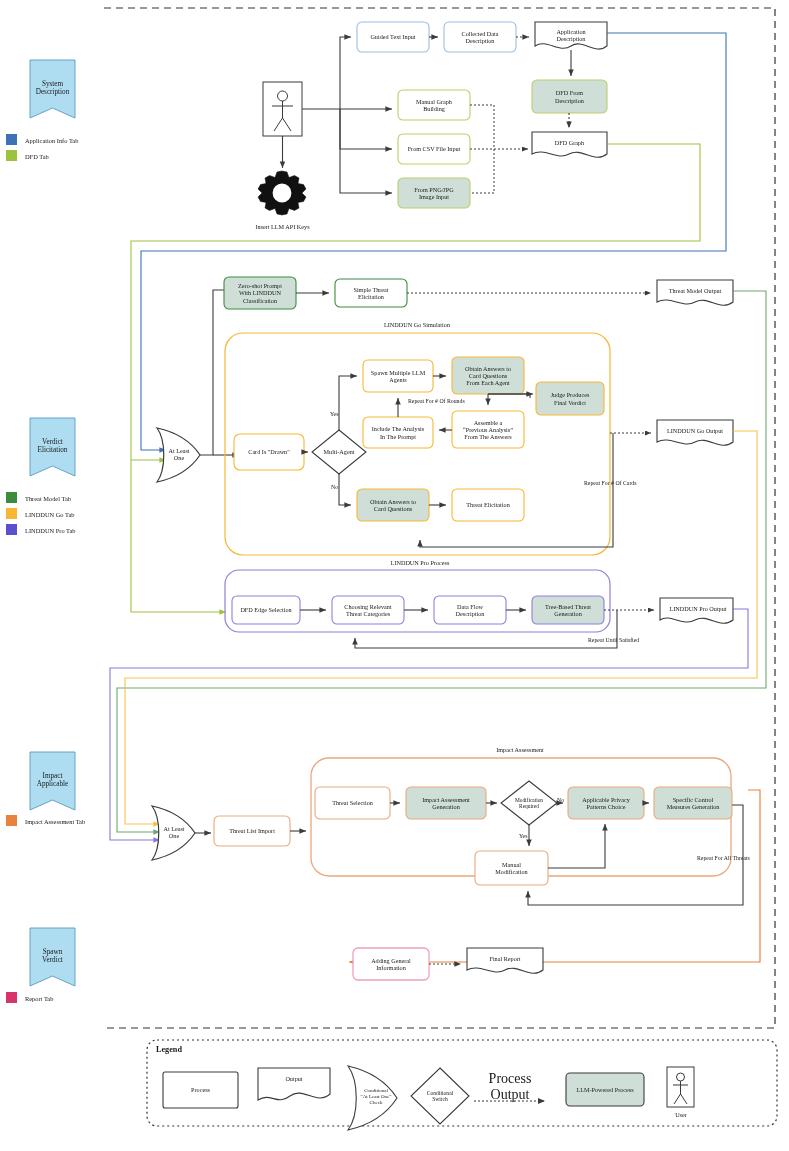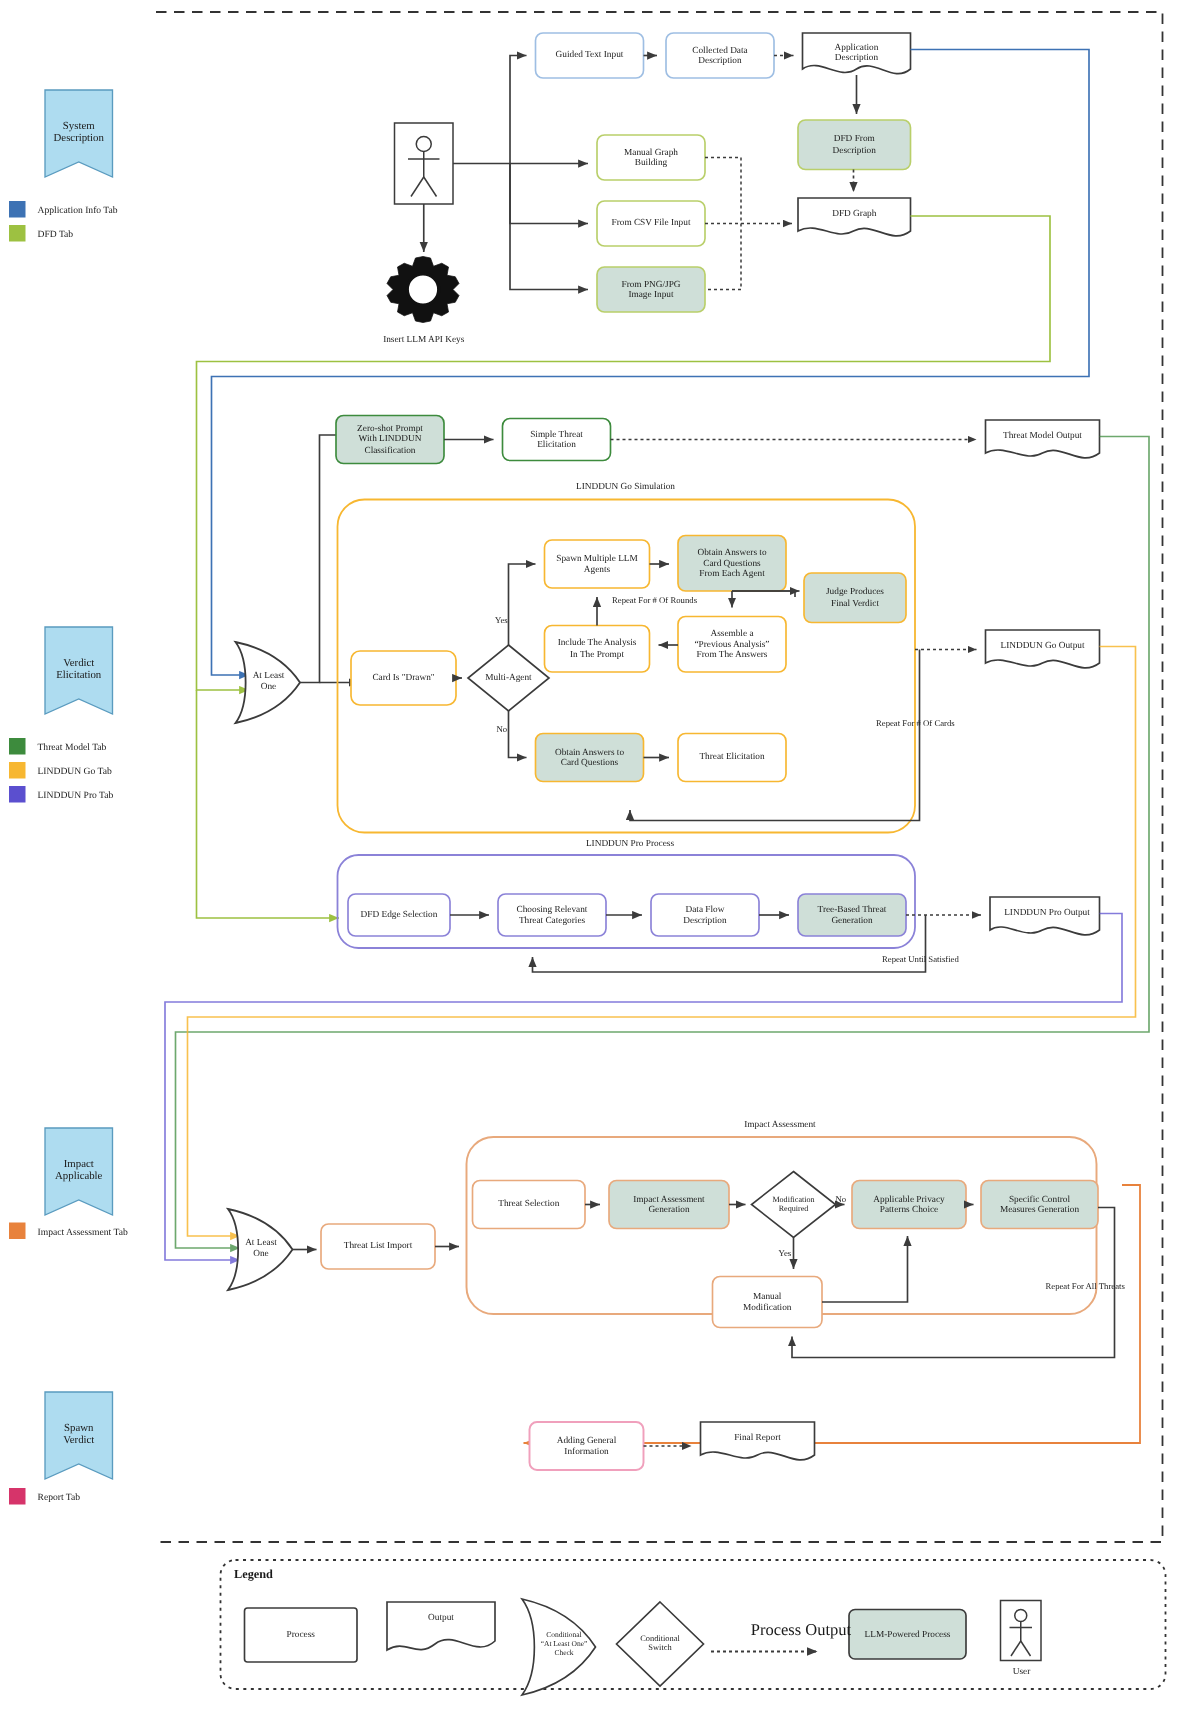--- a/index.html
+++ b/index.html
@@ -5,21 +5,21 @@
   html,body{margin:0;padding:0;background:#ffffff;}
   body{width:789px;height:1151px;position:relative;overflow:hidden;
        font-family:"Liberation Sans","DejaVu Sans",sans-serif;color:#1a1a1a;}
   #stage{position:absolute;left:0;top:0;width:789px;height:1151px;font-family:Liberation Serif, serif;}
   svg#canvas{position:absolute;left:0;top:0;width:789px;height:1151px;}
   .nodeText{position:absolute;display:flex;align-items:center;justify-content:center;
             text-align:center;line-height:1.15;pointer-events:none;}
   .t6{font-size:6.2px;}
   .t7{font-size:7.2px;}
   .t8{font-size:8.2px;}
-  .t9{font-size:11px;margin-left:24px;}
+  .t9{font-size:14px;}
   .lbl{position:absolute;font-size:6.4px;white-space:nowrap;}
   .swlabel{position:absolute;font-size:6.6px;white-space:nowrap;}
 </style>
 </head>
 <body>
 
 <div id="stage">
 
 <svg id="canvas" viewBox="0 0 789 1151">
   <defs>

